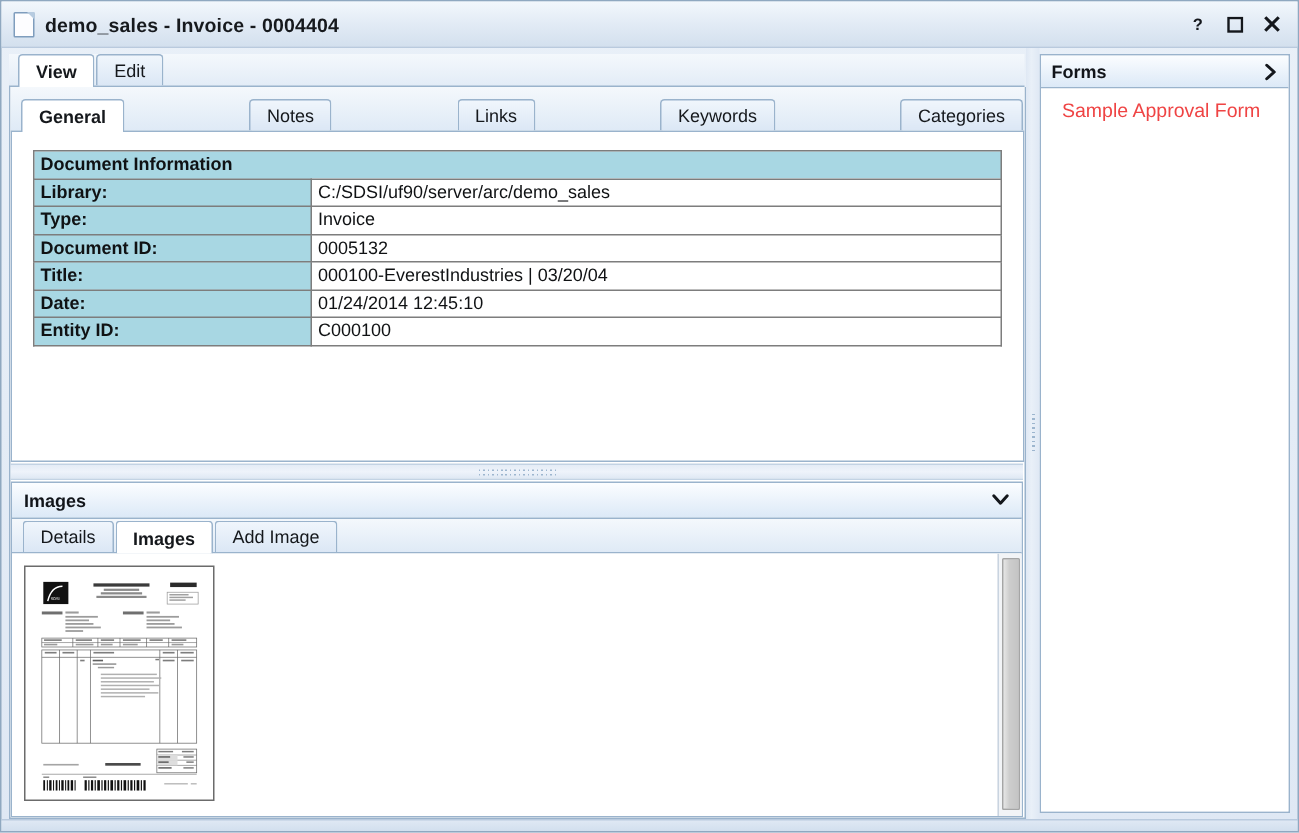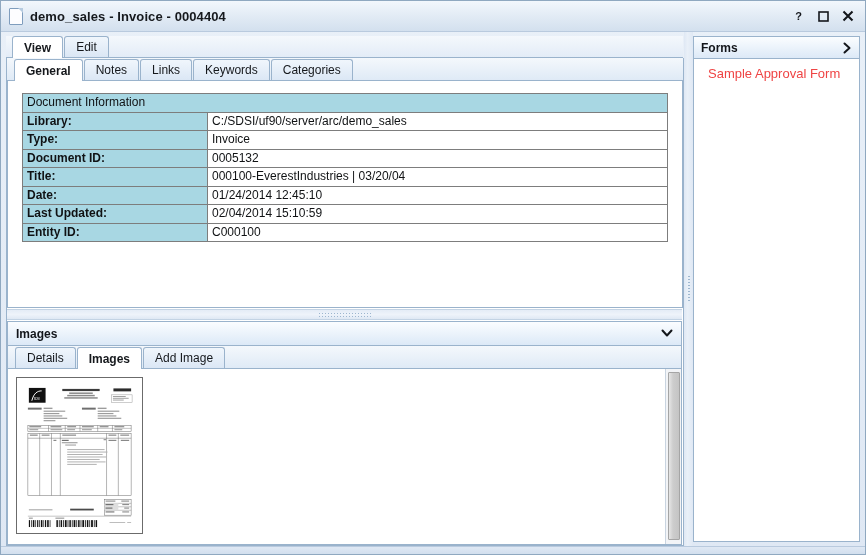--- a/index.html
+++ b/index.html
@@ -127,24 +127,25 @@
   }
 
   .inner-tabs-area {
     display: flex; flex-direction: column;
     flex: 0 0 auto;
     background: #ffffff;
     height: 250px;
   }
   .inner-tabstrip {
     display: flex; align-items: flex-end;
-    height: 23px; min-height: 23px;
+    height: 30px; min-height: 23px;
     padding-left: 7px; padding-top: 2px;
     background: linear-gradient(to bottom,#f4f8fc 0%,#dfeaf6 100%);
     border-bottom: 1px solid #9ab3cc;
+    justify-content: space-between;
   }
   .inner-panel {
     flex: 1 1 auto; background: #ffffff;
     border: 1px solid #9ab3cc; border-top: none;
     overflow: hidden; padding: 12px 14px;
     min-height: 0;
   }
 
   
   table.docinfo {
@@ -155,21 +156,21 @@
   table.docinfo td {
     border: 1px solid #7d7d7d;
     height: 18.5px;
     padding: 0 4px;
     vertical-align: middle;
     color: #101214;
     line-height: 1.1;
   }
   table.docinfo td.hdr {
     background: #a8d7e3;
-    font-weight: normal;
+    font-weight: bold;
     font-size: 12px;
   }
   table.docinfo td.lbl {
     background: #a8d7e3;
     font-weight: bold;
     width: 185px;
     margin-left: 11px;
   }
   table.docinfo td.val {
     background: #ffffff;
@@ -380,24 +381,20 @@
                   <td class="lbl">Document ID:</td>
                   <td class="val">0005132</td>
                 </tr>
                 <tr>
                   <td class="lbl">Title:</td>
                   <td class="val">000100-EverestIndustries | 03/20/04</td>
                 </tr>
                 <tr>
                   <td class="lbl">Date:</td>
                   <td class="val">01/24/2014 12:45:10</td>
-                </tr>
-                <tr>
-                  <td class="lbl">Last Updated:</td>
-                  <td class="val">02/04/2014 15:10:59</td>
                 </tr>
                 <tr>
                   <td class="lbl">Entity ID:</td>
                   <td class="val">C000100</td>
                 </tr>
               </tbody>
                 </table>
             </div>
           </div>
 

